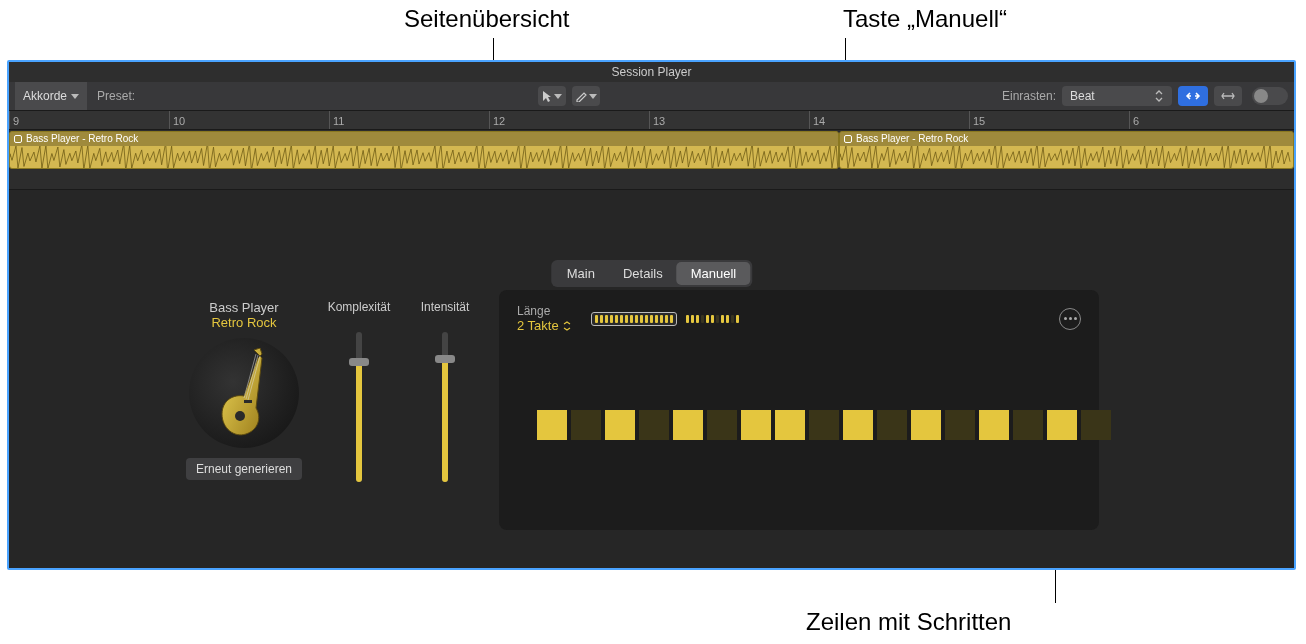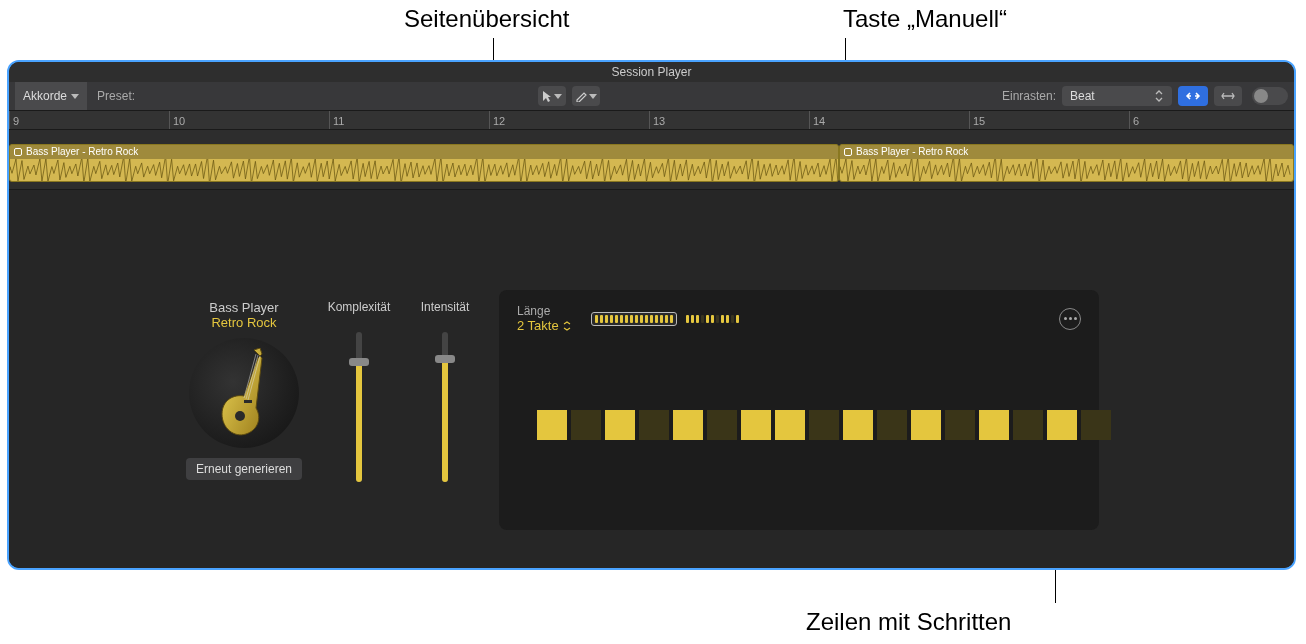--- a/index.html
+++ b/index.html
@@ -3,21 +3,21 @@
 <meta charset="utf-8">
 <style>
   * { box-sizing: border-box; margin: 0; padding: 0; font-family: -apple-system, "Helvetica Neue", Arial, sans-serif; }
   body { background: #fff; width: 1306px; height: 644px; position: relative; overflow: hidden; }
 
   
   .callout { position: absolute; font-size: 24px; color: #000; font-weight: 400; }
   .callout-line { position: absolute; background: #000; }
 
   
-  .app { position: absolute; left: 7px; top: 60px; width: 1289px; height: 510px; background: #262626; border: 2px solid #4aa3ff; border-radius: 12px; overflow: hidden; }
+  .app { position: absolute; left: 7px; top: 60px; width: 1289px; height: 510px; background: #262626; border: 2px solid #4aa3ff; border-radius: 2px; overflow: hidden; }
 
   
   .titlebar { height: 20px; background: #2e2e2e; text-align: center; color: #ccc; font-size: 12px; line-height: 20px; position:relative; }
 
   
   .toolbar { height: 28px; background: #38383a; display: flex; align-items: center; padding: 0 6px; gap: 6px; color: #ddd; font-size: 12px; }
   .tb-btn { background: #4a4a4c; border-radius: 4px; padding: 20px 8px; display: inline-flex; align-items: center; gap: 4px; color: #ddd; cursor: pointer; height:20px;}
   .tb-select { background: #4a4a4c; border-radius: 4px; padding: 2px 8px; color: #ddd; min-width: 180px; display:flex; justify-content:space-between; align-items:center; height:20px;}
   .preset-lbl { color:#aaa; font-size:12px; margin-left:4px;}
   .chev-down { width:0;height:0;border-left:4px solid transparent;border-right:4px solid transparent;border-top:5px solid #bbb; }
@@ -28,21 +28,21 @@
   .blue-pill { width: 30px; height: 20px; background: #2f6fe0; border-radius:4px; display:flex; align-items:center; justify-content:center; }
   .toggle { width: 36px; height: 18px; background: #4a4a4c; border-radius: 9px; position: relative; margin-left:4px;}
   .toggle::after { content:''; position:absolute; width:14px; height:14px; background:#888; border-radius:50%; top:2px; left:2px; }
 
   
   .ruler { height: 20px; background: #333; border-top:1px solid #1a1a1a; border-bottom:1px solid #1a1a1a; position: relative; color:#aaa; font-size:11px; }
   .ruler-tick { position:absolute; top:0; height:100%; border-left:1px solid #555; padding-left:3px; line-height:20px;}
 
   
   .track { height: 60px; background: #2d2d2d; position: relative; border-bottom:1px solid #1a1a1a;}
-  .region { position:absolute; top:14px; height:38px; background:#d4b851; border:1px solid #8a7820; border-radius:3px; overflow:hidden;}
+  .region { position:absolute; top:1px; height:38px; background:#d4b851; border:1px solid #8a7820; border-radius:3px; overflow:hidden;}
   .region-header { height:14px; background: rgba(0,0,0,0.25); color:#fff; font-size:10px; padding-left:4px; line-height:14px; display:flex; align-items:center; gap:4px;}
   .loop-icon { width:8px;height:8px;border:1px solid #fff; border-radius:2px; display:inline-block;}
   .wave { position:absolute; top:14px; left:0; right:0; bottom:0; }
   .wave svg { width:100%; height:100%; display:block; }
 
   
   .lower { position:absolute; top:128px; left:0; right:0; bottom:0; background:#262626; display:flex; flex-direction:column;}
 
   
   .tabstrip { position:absolute; top:70px; left:50%; transform:translateX(-50%); background:#3a3a3c; border-radius:6px; padding:2px; display:flex; gap:0; }
@@ -182,20 +182,25 @@
         <div class="wave">
           <svg viewBox="0 0 455 40" preserveAspectRatio="none">
             <path d="M0 20 L0 14 L2 26 L6 0.10386016568070033 L8 39.8961398343193 L12 2.829578406040852 L14 37.17042159395915 L18 12.885190619596791 L20 27.11480938040321 L24 10.971835693990505 L26 29.028164306009494 L30 -0.4164913103707377 L32 40.41649131037074 L36 -0.9294901666981126 L38 40.929490166698116 L42 13.671710686147556 L44 26.328289313852444 L48 1.8431157928307726 L50 38.15688420716923 L54 6.582342516238082 L56 33.417657483761914 L60 13.278801029694835 L62 26.721198970305167 L66 9.080398139972733 L68 30.919601860027267 L72 -2.9943683037066826 L74 42.99436830370668 L78 -1.2254631157922837 L80 41.22546311579228 L84 13.390680570077581 L86 26.60931942992242 L90 4.220333750135328 L92 35.779666249864675 L96 10.656791664831795 L98 29.343208335168207 L102 11.60952390733101 L104 28.39047609266899 L108 7.314801873557036 L110 32.68519812644296 L114 -4.77425994913753 L116 44.77425994913753 L120 -0.7897604350467162 L122 40.789760435046716 L126 13.20038425850466 L128 26.79961574149534 L132 7.133714311454433 L134 32.86628568854557 L138 13.146282995994099 L140 26.8537170040059 L144 10.182035749720546 L146 29.817964250279452 L150 5.777917181332537 L152 34.22208281866746 L156 -5.664734172934061 L158 45.66473417293406 L162 0.33594744720926784 L164 39.664052552790736 L168 13.13698347699226 L170 26.86301652300774 L174 10.45202796015549 L176 29.54797203984451 L180 9.030338694709348 L182 30.96966130529065 L186 9.053617156376209 L188 30.94638284362379 L192 4.5656671167278855 L194 35.43433288327211 L198 -5.6174879391243095 L200 45.61748793912431 L204 2.0770322602058187 L206 37.92296773979418 L210 13.226295327465738 L212 26.77370467253426 L216 13.979340820444254 L218 26.020659179555746 L222 5.19299708262791 L224 34.80700291737209 L228 8.261481108296117 L230 31.738518891703883 L234 3.7612877167221868 L236 36.23871228327781 L240 -4.629977571549357 L242 44.62997757154936 L246 4.330529574458078 L248 35.669470425541924 L252 13.481466193896974 L254 26.518533806103026 L258 10.331017857418306 L260 29.668982142581694 L264 1.816337382506827 L266 38.18366261749317 L270 7.821733368985997 L272 32.178266631014004 L276 3.4300766593718457 L278 36.56992334062815 L282 -2.7457672602429852 L284 42.745767260242985 L288 6.971096079779668 L290 33.02890392022033 L294 13.901516028257738 L296 26.09848397174226 L300 6.781291752471331 L302 33.21870824752867 L306 -0.9419464295621651 L308 40.941946429562165 L312 7.729600120780965 L314 32.270399879219035 L318 3.614946599105263 L320 36.38505340089473 L324 -0.05256811701153552 L326 40.05256811701153 L330 9.857962756562175 L332 30.142037243437827 L336 13.529137175531421 L338 26.47086282446858 L342 3.507211725906764 L344 36.492788274093236 L348 -2.956085394056288 L350 42.95608539405629 L354 7.960865153421318 L356 32.03913484657868 L360 4.333062522252696 L362 35.666937477747304 L366 3.321941975071706 L368 36.67805802492829 L372 12.842498974260586 L374 27.157501025739414 L378 12.84012508420161 L380 27.15987491579839 L384 0.6755839821055503 L386 39.32441601789445 L390 -4.138103421275247 L392 44.13810342127525 L396 8.474389891528086 L398 31.525610108471916 L402 5.573788791043301 L404 34.4262112089567 L408 7.2163138448456365 L410 32.78368615515436 L414 12.224021430208552 L416 27.775978569791448 L420 12.07356693321991 L422 27.926433066780092 L426 -1.5656677980782874 L428 41.56566779807829 L432 -4.441732942711106 L434 44.441732942711106 L438 9.215529422322316 L440 30.784470577677684 L444 7.298103802259945 L446 32.701896197740055 L450 11.443230507954715 L452 28.556769492045284 " stroke="#6d5a15" stroke-width="1" fill="none"></path>
           </svg>
         </div>
       </div>
     </div>
 
   <div class="lower">
 
+    <div class="tabstrip">
+      <div class="tab">Main</div>
+      <div class="tab">Details</div>
+      <div class="tab active">Manuell</div>
+    </div>
 
     <div class="inst-block">
       <div class="inst-col">
         <div class="inst-label">Bass Player</div>
         <div class="inst-name">Retro Rock</div>
         <div class="inst-img">
           <svg class="guitar" viewBox="0 0 60 90">
             <defs>
                 <linearGradient id="g1" x1="0" y1="0" x2="1" y2="1">
                   <stop offset="0" stop-color="#f0d95a"></stop>

